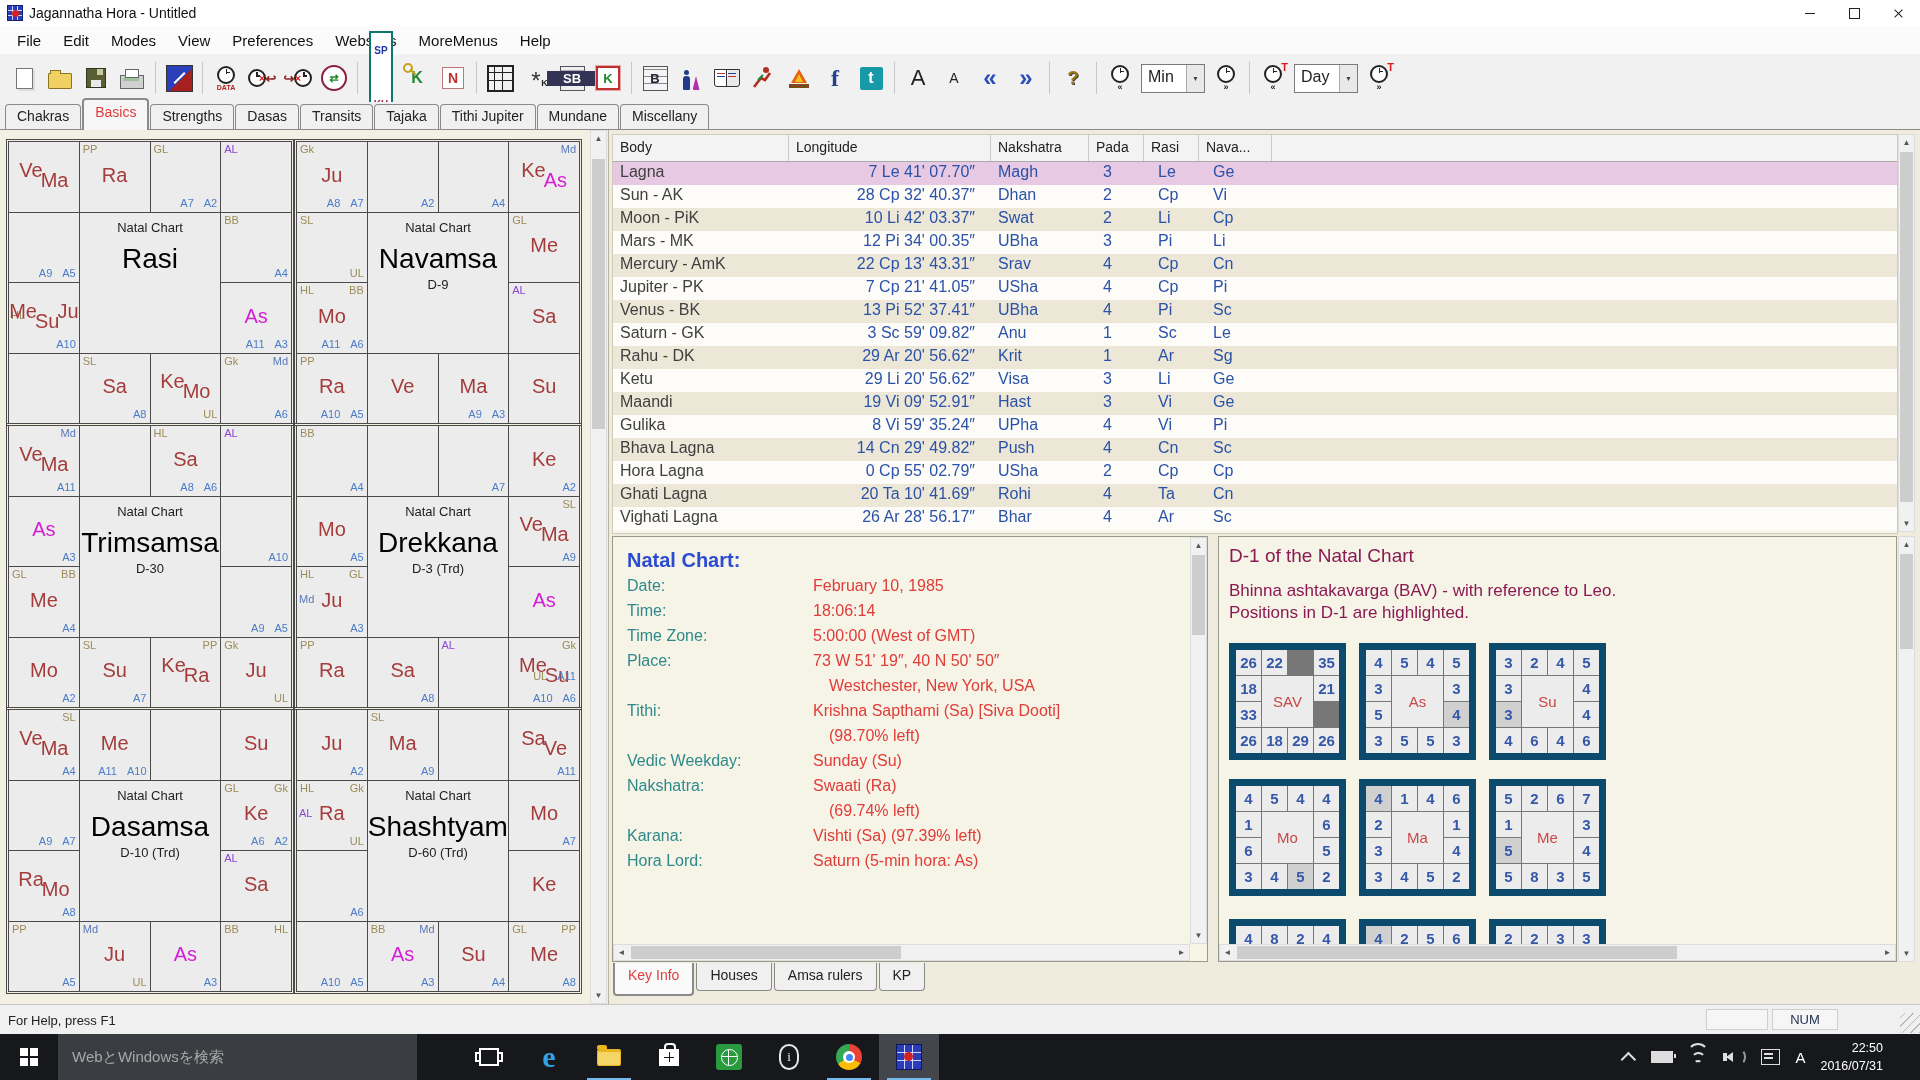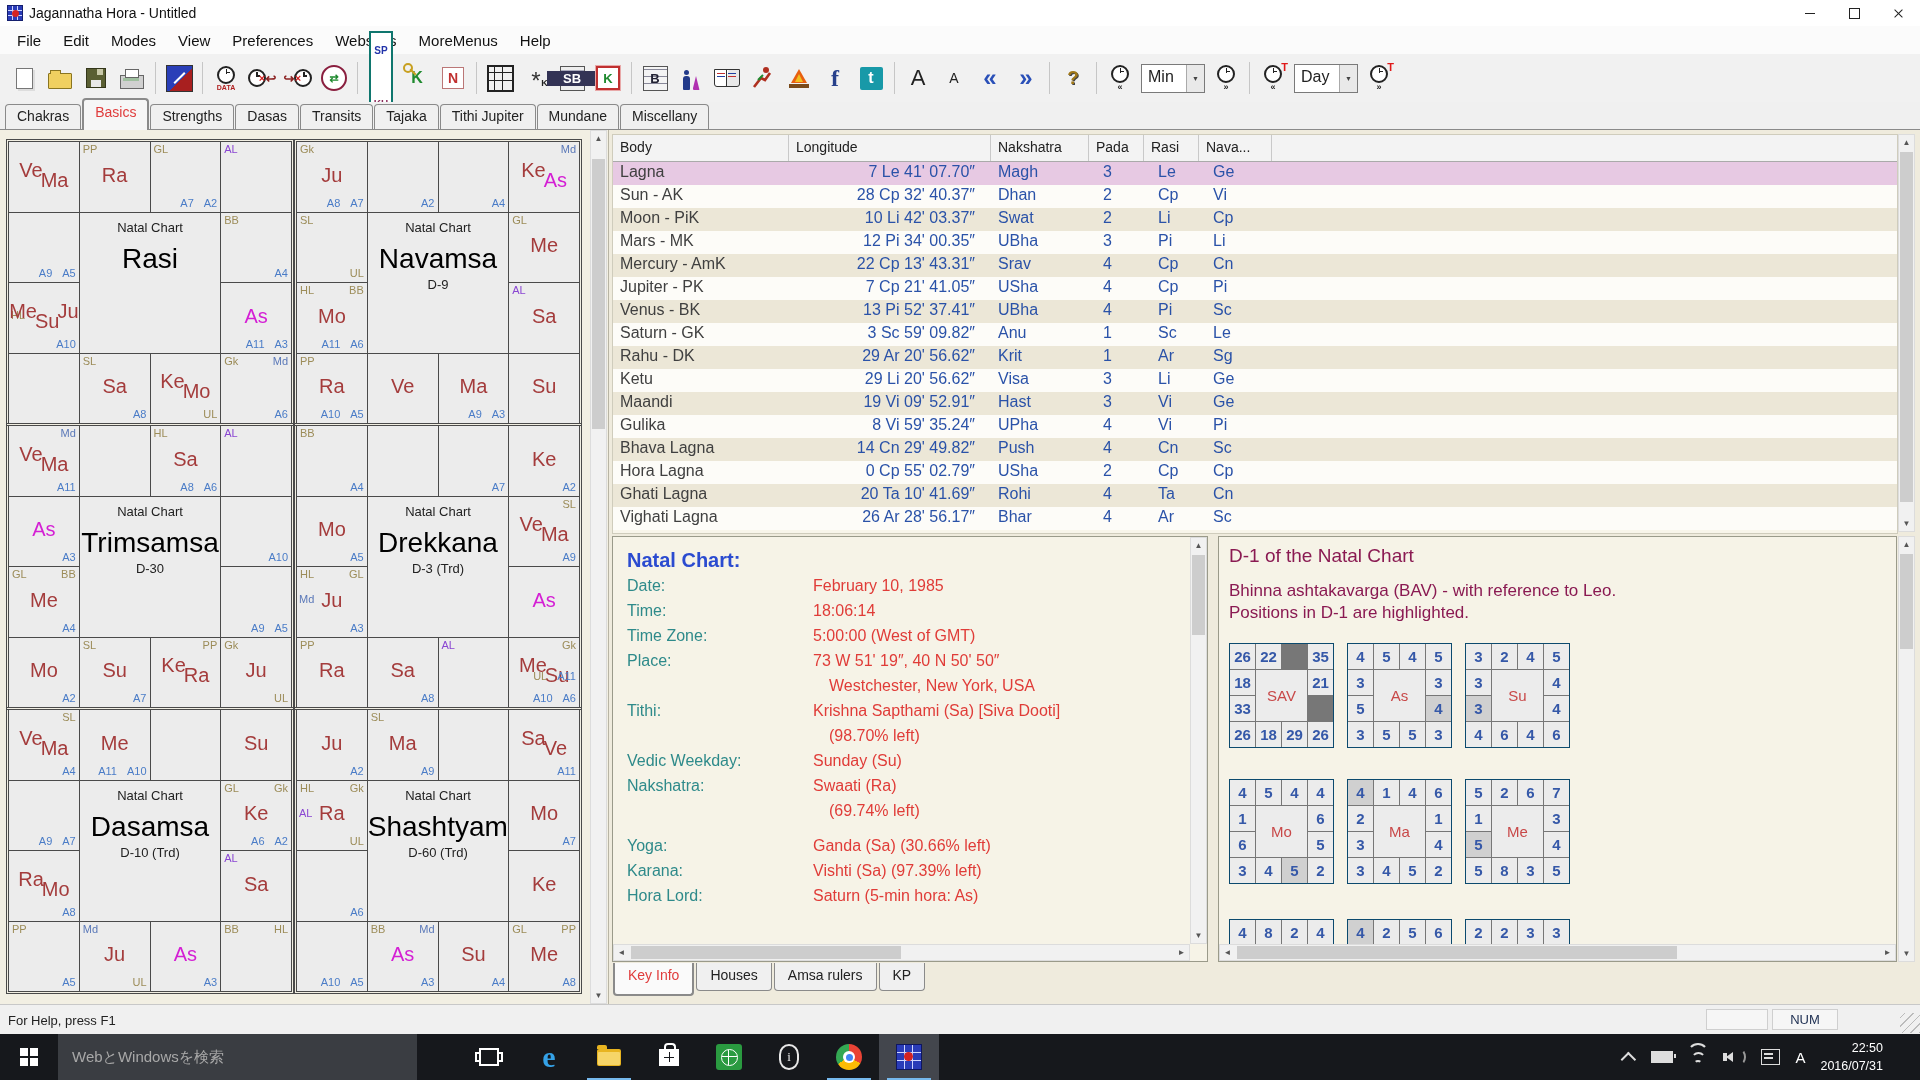--- a/index.html
+++ b/index.html
@@ -134,21 +134,21 @@
 #bottom-tabs{position:absolute;left:613px;top:833px;display:flex;align-items:flex-start;}
 .btab{height:23px;padding:4px 13px 0;border:1px solid #8a8a8a;border-top:none;border-radius:0 0 4px 4px;background:#f0f0f0;font-size:14px;color:#222;margin-right:2px;}
 .btab.selected{background:#fafafa;color:#e03c3c;height:27px;border-width:2px;border-top:none;}
 
 #bav-panel{position:absolute;left:1218px;top:406px;width:679px;height:426px;background:#f6f3e7;border:1px solid #9a9a8a;box-sizing:border-box;overflow:hidden;}
 #bav-title{position:absolute;left:10px;top:8px;font-size:19px;color:#8a1a52;}
 #bav-line1{position:absolute;left:10px;top:44px;font-size:17px;color:#8a1a52;}
 #bav-line2{position:absolute;left:10px;top:66px;font-size:17px;color:#8a1a52;}
 .bav-row{position:absolute;left:10px;display:flex;gap:13px;}
 #bav-row1{top:106px;} #bav-row2{top:242px;} #bav-row3{top:382px;}
-.bav-table{display:grid;grid-template-columns:repeat(4,25px);grid-template-rows:repeat(4,25px);gap:1px;background:#777;border:1px solid #0c4a6e;width:103px;height:103px;}
+.bav-table{display:grid;grid-template-columns:repeat(4,25px);grid-template-rows:repeat(4,25px);gap:1px;background:#777;border:7px solid #0c4a6e;width:103px;height:103px;}
 .bav-table.partial{grid-template-rows:25px;height:27px;}
 .bcell{background:#ececec;display:flex;align-items:center;justify-content:center;font-size:15px;font-weight:bold;color:#3558a8;}
 .bcell.hl{background:#d0d0d0;}
 .bav-center{grid-area:2/2/4/4;background:#ececec;display:flex;align-items:center;justify-content:center;font-size:15px;color:#c84848;}
 
 #statusbar{position:absolute;top:1004px;left:0;right:0;height:30px;background:#f0f0f0;border-top:1px solid #c8c8c8;display:flex;align-items:center;}
 #status-msg{font-size:13px;color:#222;padding-left:8px;}
 .sb-box{position:absolute;top:4px;height:21px;border:1px solid #cfcfcf;background:#f6f6f6;box-sizing:border-box;font-size:13px;color:#223355;display:flex;align-items:center;justify-content:center;}
 #grip{position:absolute;right:0;top:8px;width:20px;height:20px;background:repeating-linear-gradient(135deg,transparent 0 3px,#bbb 3px 4px,transparent 4px 6px);}
 
@@ -1255,26 +1255,20 @@
               <div class="ki-line">Sunday (Su)</div>
             </div>
           </div>
           <div class="ki-row">
             <div class="ki-label">Nakshatra:</div>
             <div class="ki-val">
               <div class="ki-line">Swaati (Ra)</div>
               <div class="ki-line cont">(69.74% left)</div>
             </div>
           </div>
-          <div class="ki-row gap">
-            <div class="ki-label">Yoga:</div>
-            <div class="ki-val">
-              <div class="ki-line">Ganda (Sa) (30.66% left)</div>
-            </div>
-          </div>
           <div class="ki-row">
             <div class="ki-label">Karana:</div>
             <div class="ki-val">
               <div class="ki-line">Vishti (Sa) (97.39% left)</div>
             </div>
           </div>
           <div class="ki-row">
             <div class="ki-label">Hora Lord:</div>
             <div class="ki-val">
               <div class="ki-line">Saturn (5-min hora: As)</div>

